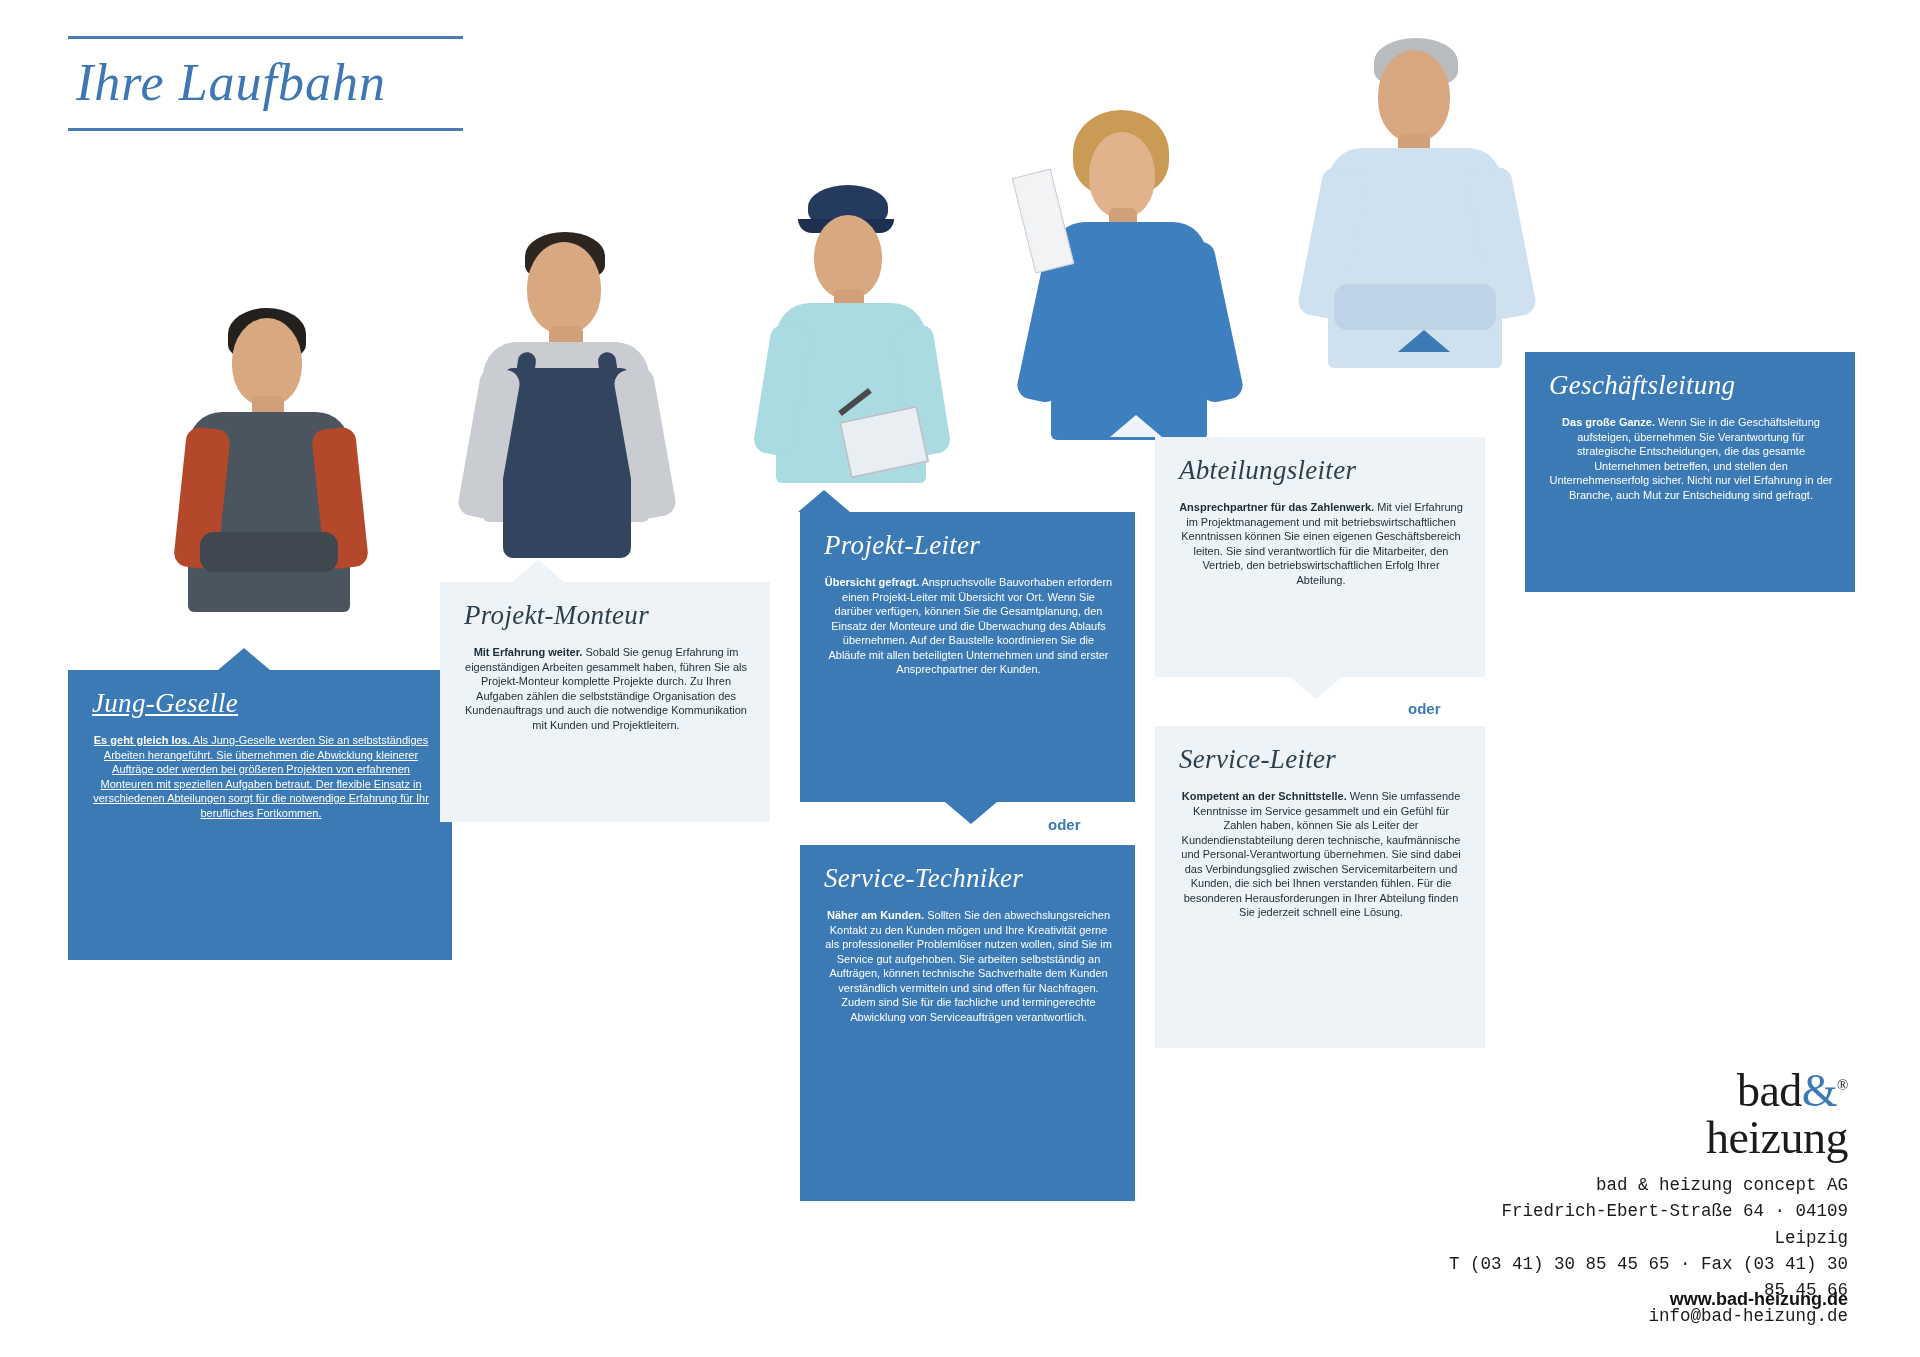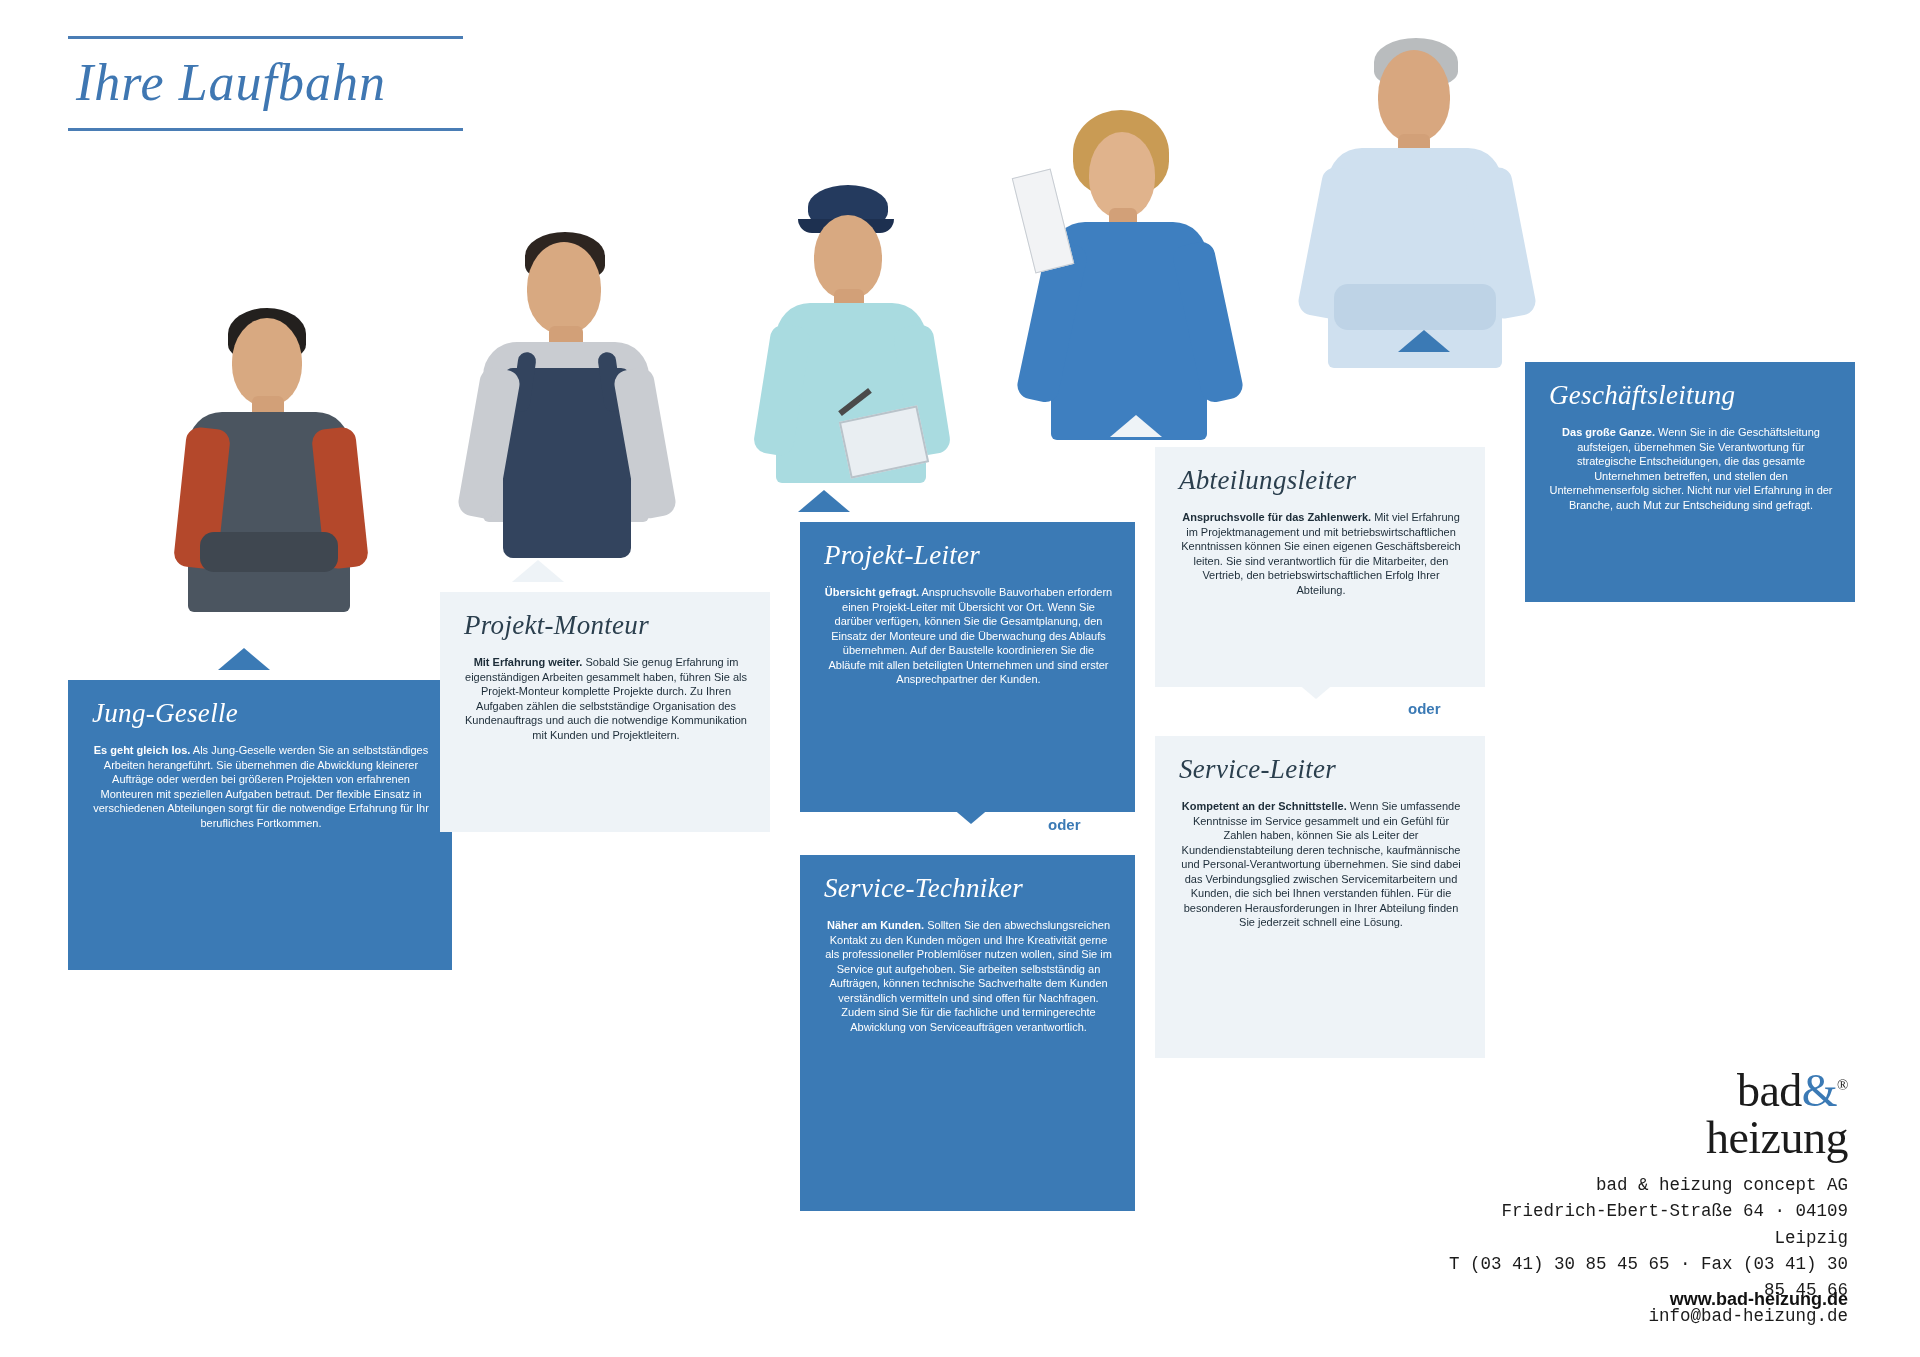--- a/index.html
+++ b/index.html
@@ -36,21 +36,20 @@
     color: #3f77b2;
     letter-spacing: 1px;
     padding: 14px 0 10px 8px;
   }
 
   
   .card {
     position: absolute;
     box-sizing: border-box;
     padding: 18px 22px 22px 24px;
-    margin-top: 10px;
   }
   .card.blue {
     background: #3b7ab5;
     color: #ffffff;
   }
   .card.light {
     background: #eef3f7;
     color: #20303c;
   }
   .card h2 {
@@ -234,21 +233,21 @@
   <div class="p-hair" style="left:74px; top:0px; width:84px; height:48px; background:#b9bcbe;"></div>
   <div class="p-head" style="left:78px; top:12px; width:72px; height:92px; background:#d8a77f;"></div>
   <div class="p-neck" style="left:98px; top:96px; width:32px; height:24px;"></div>
   <div class="p-body" style="left:28px; top:110px; width:174px; height:220px; background:#cfe0ef;"></div>
   <div class="p-arm" style="left:10px; top:130px; width:46px; height:150px; background:#cfe0ef; transform:rotate(11deg);"></div>
   <div class="p-arm" style="left:178px; top:130px; width:46px; height:150px; background:#cfe0ef; transform:rotate(-11deg);"></div>
   <div class="p-arm" style="left:34px; top:246px; width:162px; height:46px; background:#bed3e6;"></div>
 </div>
 
 <div class="notch blue-up" style="left:218px; top:648px;"></div>
-<div class="card blue" style="left:68px; top:670px; width:384px; height:290px;">
+<div class="card blue" style="left:68px; top:670px; width:384px; height:290px;text-decoration:underline;">
   <h2>Jung-Geselle</h2>
   <p><b>Es geht gleich los.</b><span> Als Jung-Geselle werden Sie an selbstständiges Arbeiten herangeführt. Sie übernehmen die Abwicklung kleinerer Aufträge oder werden bei größeren Projekten von erfahrenen Monteuren mit speziellen Aufgaben betraut. Der flexible Einsatz in verschiedenen Abteilungen sorgt für die notwendige Erfahrung für Ihr berufliches Fortkommen.</span></p>
 </div>
 
 <div class="notch light-up" style="left:512px; top:560px;"></div>
 <div class="card light" style="left:440px; top:582px; width:330px; height:240px;">
   <h2>Projekt-Monteur</h2>
   <p><b>Mit Erfahrung weiter.</b><span> Sobald Sie genug Erfahrung im eigenständigen Arbeiten gesammelt haben, führen Sie als Projekt-Monteur komplette Projekte durch. Zu Ihren Aufgaben zählen die selbstständige Organisation des Kundenauftrags und auch die notwendige Kommunikation mit Kunden und Projektleitern.</span></p>
 </div>
 
@@ -261,21 +260,21 @@
 <div class="oder" style="left:1048px; top:816px;">oder</div>
 
 <div class="card blue" style="left:800px; top:845px; width:335px; height:356px;">
   <h2>Service-Techniker</h2>
   <p><b>Näher am Kunden.</b><span> Sollten Sie den abwechslungsreichen Kontakt zu den Kunden mögen und Ihre Kreativität gerne als professioneller Problemlöser nutzen wollen, sind Sie im Service gut aufgehoben. Sie arbeiten selbstständig an Aufträgen, können technische Sachverhalte dem Kunden verständlich vermitteln und sind offen für Nachfragen. Zudem sind Sie für die fachliche und termingerechte Abwicklung von Serviceaufträgen verantwortlich.</span></p>
 </div>
 
 <div class="notch light-up" style="left:1110px; top:415px;"></div>
 <div class="card light" style="left:1155px; top:437px; width:330px; height:240px;">
   <h2>Abteilungsleiter</h2>
-  <p><b>Anspruchsvolle für das Zahlenwerk.</b><span> Mit viel Erfahrung im Projektmanagement und mit betriebswirtschaftlichen Kenntnissen können Sie einen eigenen Geschäftsbereich leiten. Sie sind verantwortlich für die Mitarbeiter, den Vertrieb, den betriebswirtschaftlichen Erfolg Ihrer Abteilung.</span></p>
+  <p><b>Ansprechpartner für das Zahlenwerk.</b><span> Mit viel Erfahrung im Projektmanagement und mit betriebswirtschaftlichen Kenntnissen können Sie einen eigenen Geschäftsbereich leiten. Sie sind verantwortlich für die Mitarbeiter, den Vertrieb, den betriebswirtschaftlichen Erfolg Ihrer Abteilung.</span></p>
 </div>
 <div class="notch light-down" style="left:1290px; top:677px;"></div>
 <div class="oder" style="left:1408px; top:700px;">oder</div>
 
 <div class="card light" style="left:1155px; top:726px; width:330px; height:322px;">
   <h2>Service-Leiter</h2>
   <p><b>Kompetent an der Schnittstelle.</b><span> Wenn Sie umfassende Kenntnisse im Service gesammelt und ein Gefühl für Zahlen haben, können Sie als Leiter der Kundendienstabteilung deren technische, kaufmännische und Personal-Verantwortung übernehmen. Sie sind dabei das Verbindungsglied zwischen Servicemitarbeitern und Kunden, die sich bei Ihnen verstanden fühlen. Für die besonderen Herausforderungen in Ihrer Abteilung finden Sie jederzeit schnell eine Lösung.</span></p>
 </div>
 
 <div class="notch blue-up" style="left:1398px; top:330px;"></div>

